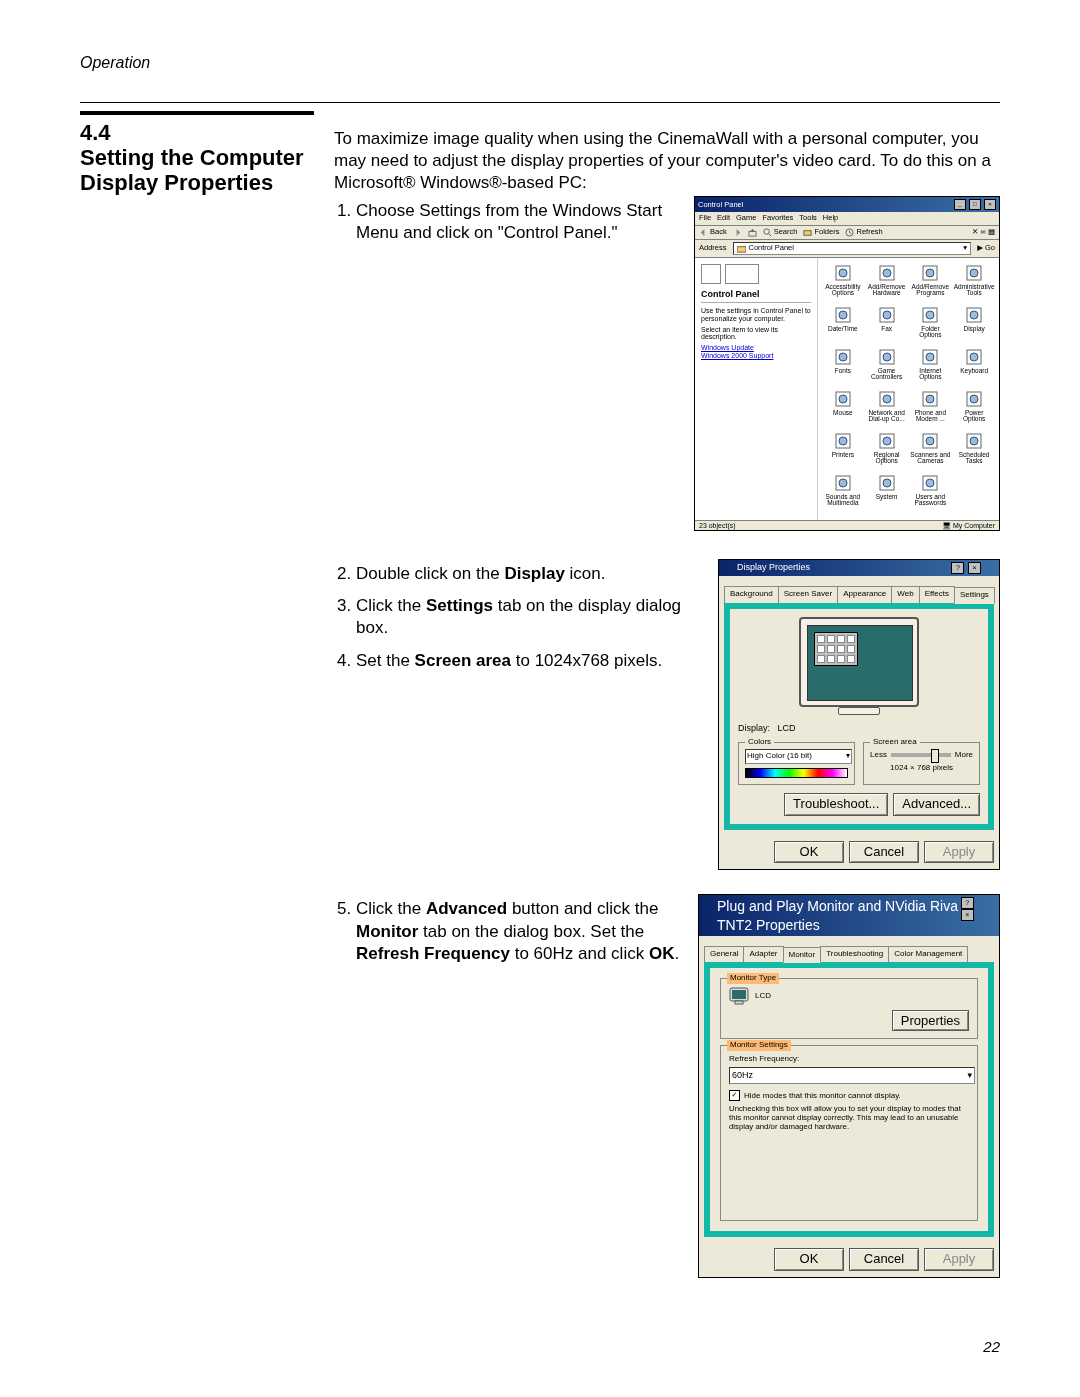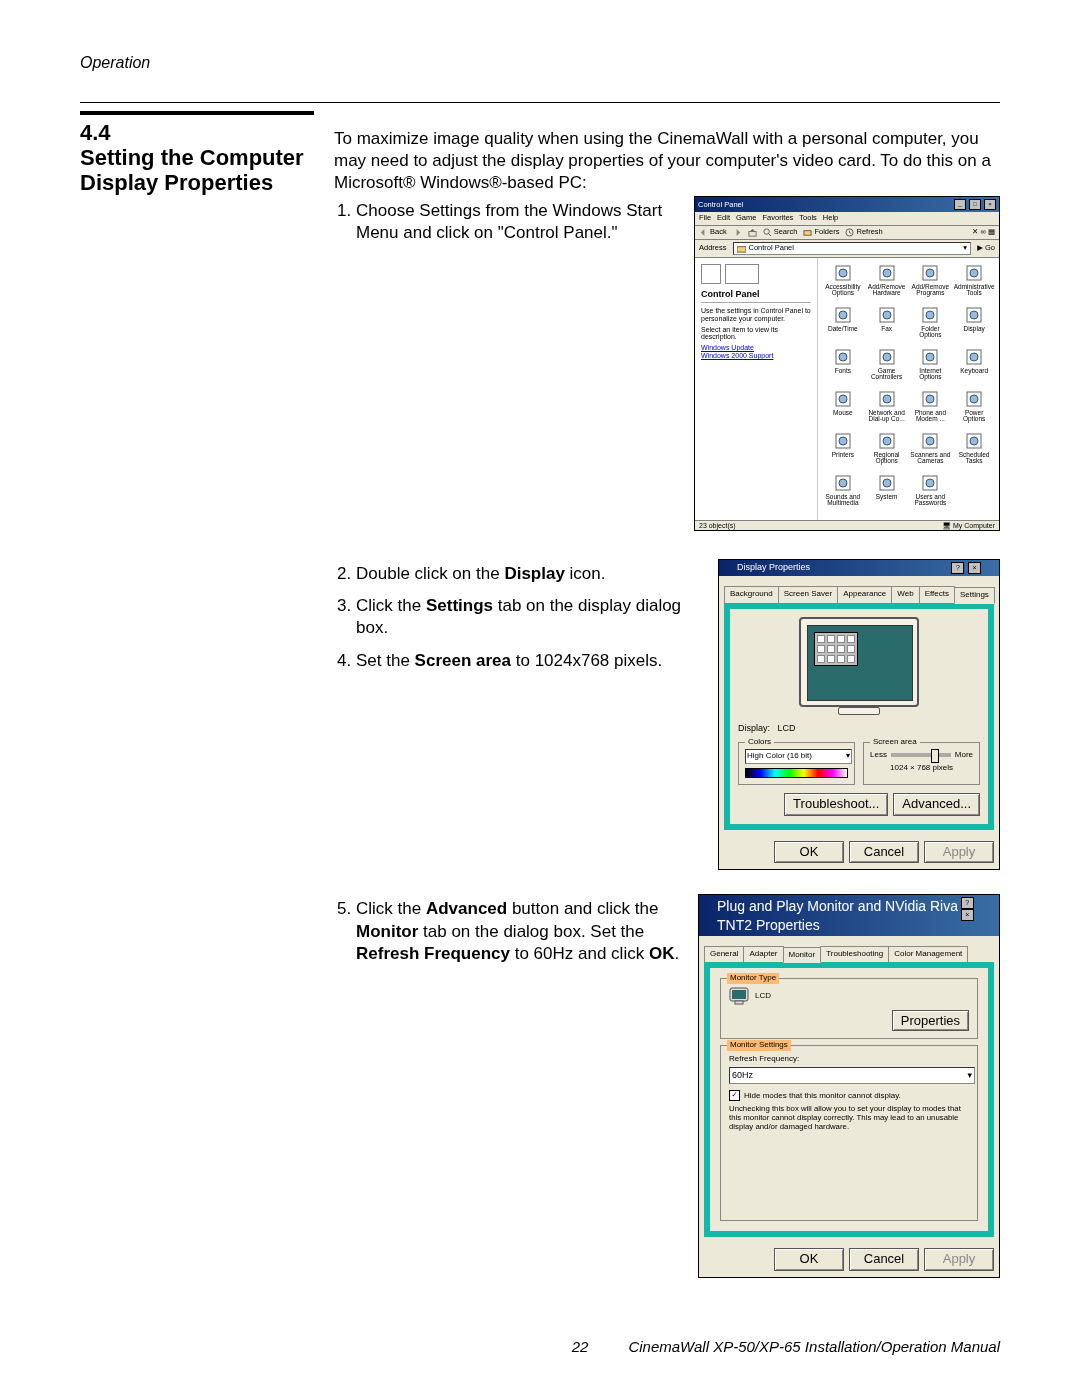--- a/index.html
+++ b/index.html
@@ -810,15 +810,14 @@
             </div>
           </div>
         </div>
       </div>
 
     </div>
   </div>
 
   <div class="footer">
     <span class="pageno">22</span>
-    <span class="manual-title">CinemaWall XP-50/XP-65 Installation/Operation Manual</span>
   </div>
 </div>
 
 </body></html>

